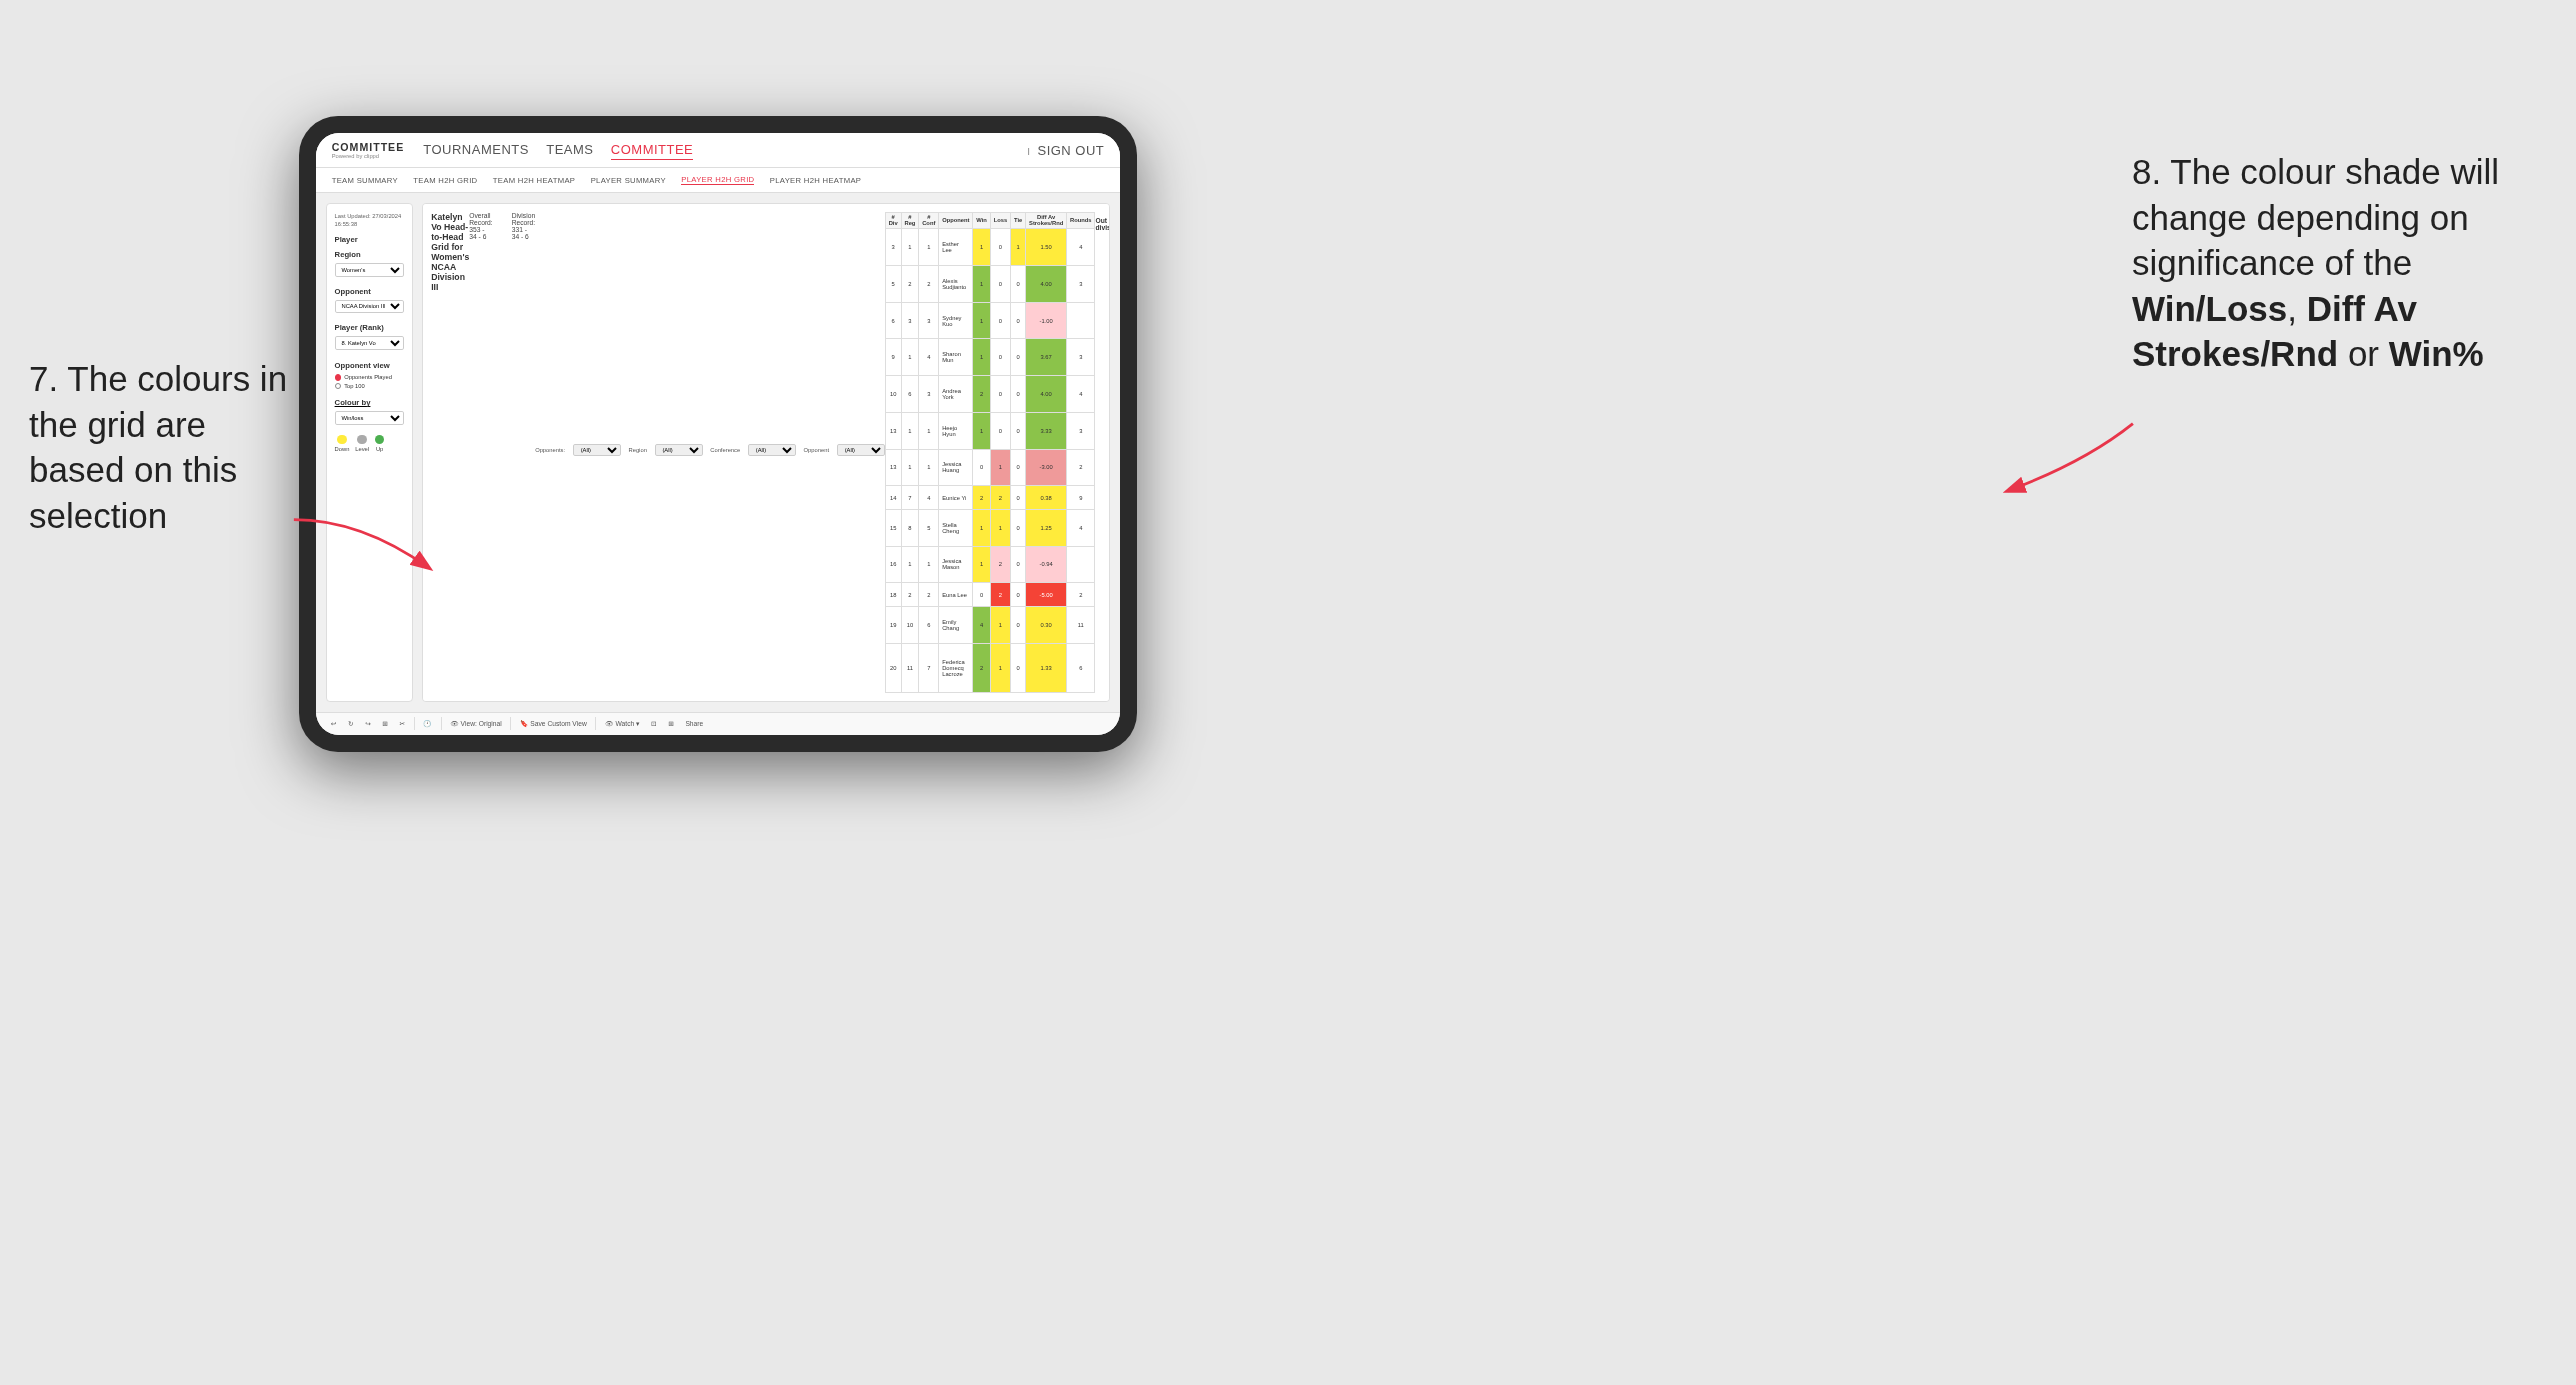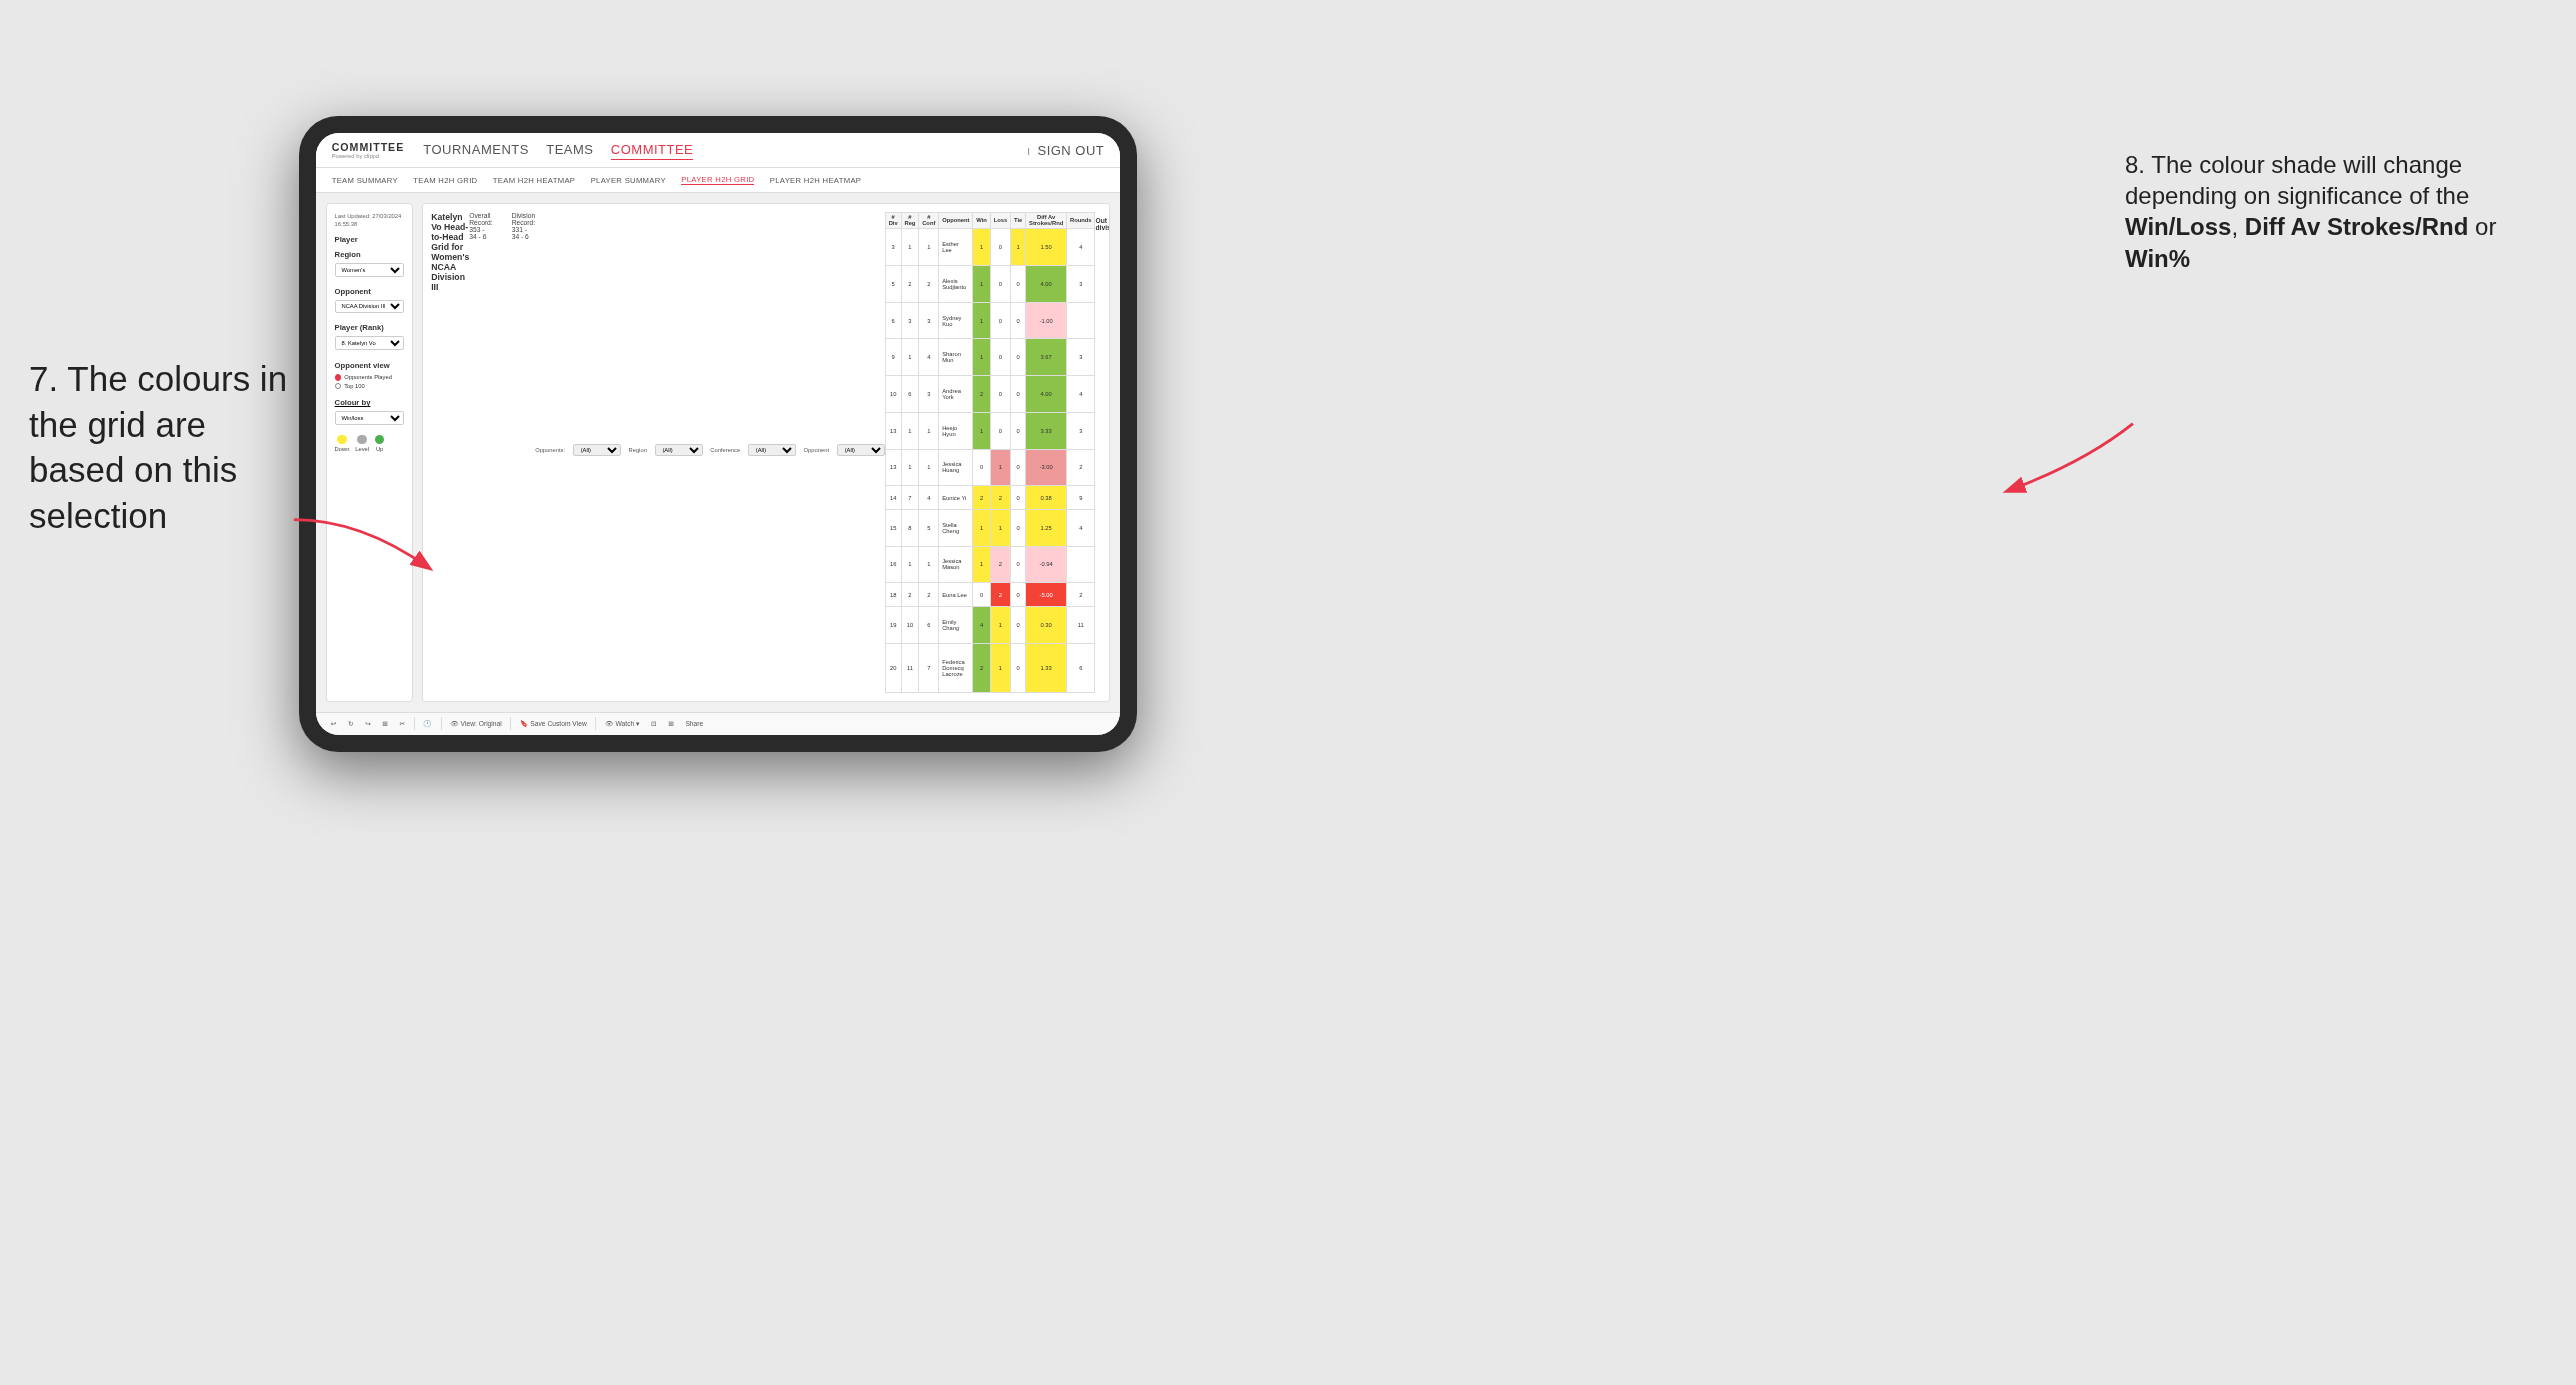--- a/index.html
+++ b/index.html
@@ -328,23 +328,23 @@
       top: 356px;
       font-size: 35px;
       font-weight: normal;
       color: #222;
       line-height: 1.3;
       max-width: 270px;
     }
 
     .annotation-right {
       position: absolute;
-      right: 47px;
+      right: 40px;
       top: 149px;
-      font-size: 24px;
+      font-size: 35px;
       color: #222;
       line-height: 1.3;
       max-width: 404px;
     }
 
     .annotation-right strong {
       font-weight: 900;
     }
 
     

